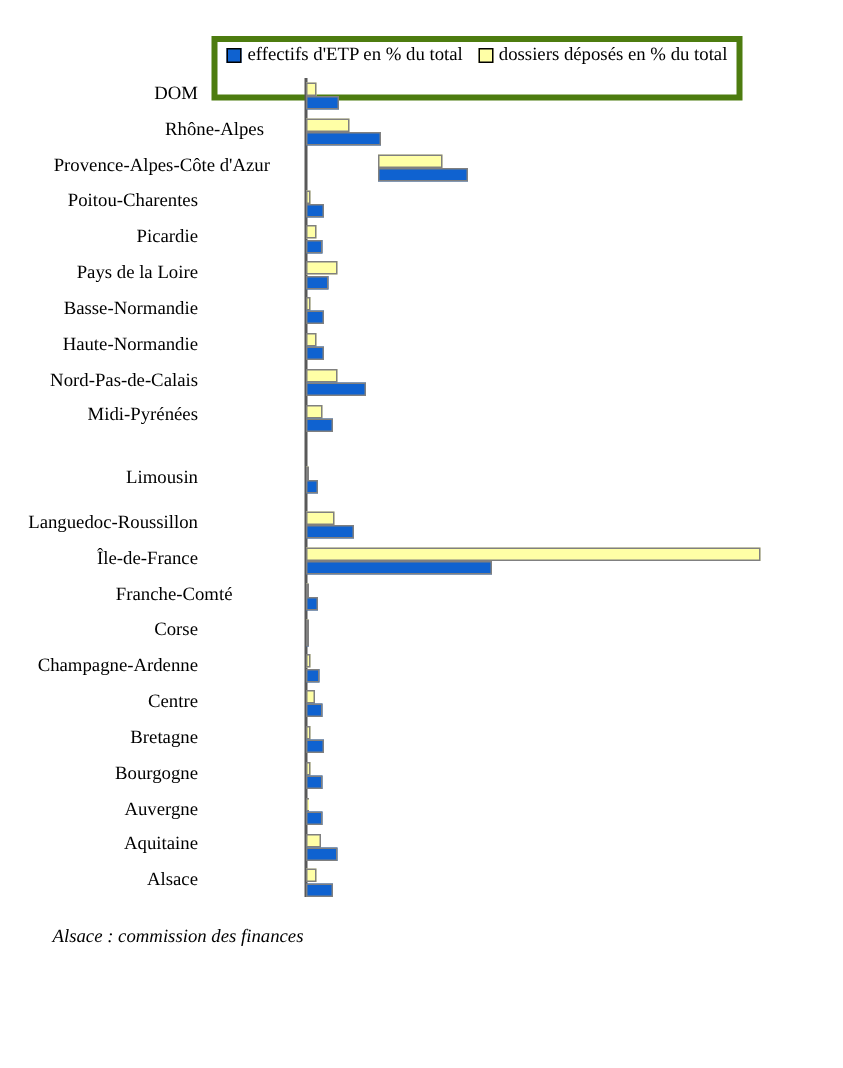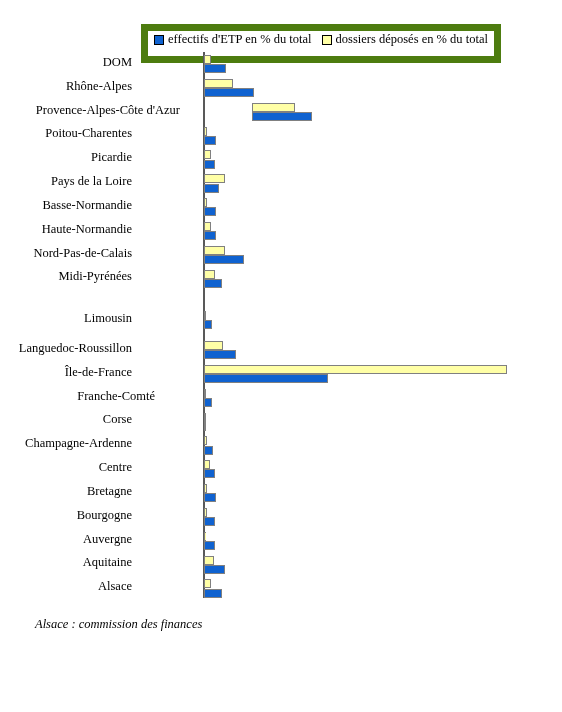--- a/index.html
+++ b/index.html
@@ -14,23 +14,23 @@
     font-family: "Liberation Serif", serif;
     color: #000000;
     overflow: hidden;
   }
 
   
   #legend {
     position: absolute;
     left: 141px;
     top: 24px;
-    border: 7px solid #4d7c0f;
+    border: 4px solid #4d7c0f;
     background: #ffffff;
-    padding: 2px 6px 10px 6px;
+    padding: 2px 6px 20px 6px;
     display: flex;
     align-items: center;
     gap: 10px;
     white-space: nowrap;
   }
   .legend-entry {
     display: flex;
     align-items: center;
     gap: 4px;
     font-size: 12.5px;
@@ -118,21 +118,21 @@
 </div>
 
 <div id="plot">
   <div id="axis-line"></div>
 
 <div class="cat-row" style="top: 0px;">
       <div class="cat-label">DOM</div>
       <div class="bar yellow" style="width: 7.3012px; background: rgb(255, 255, 166);"></div>
       <div class="bar blue" style="width: 21.9036px; background: rgb(15, 98, 208);"></div>
     </div>
-    <div class="cat-row" style="top: 23.8261px;">
+    <div class="cat-row" style="top: 23.8261px; padding-left: 44px;">
       <div class="cat-label">Rhône-Alpes</div>
       <div class="bar yellow" style="width: 29.2048px; background: rgb(255, 255, 166);"></div>
       <div class="bar blue" style="width: 50.1958px; background: rgb(15, 98, 208);"></div>
     </div>
     <div class="cat-row" style="top: 47.6522px; margin-left: 48px;">
       <div class="cat-label">Provence-Alpes-Côte d'Azur</div>
       <div class="bar yellow" style="width: 42.8946px; background: rgb(255, 255, 166);"></div>
       <div class="bar blue" style="width: 60.2349px; background: rgb(15, 98, 208);"></div>
     </div>
     <div class="cat-row" style="top: 71.4783px;">

